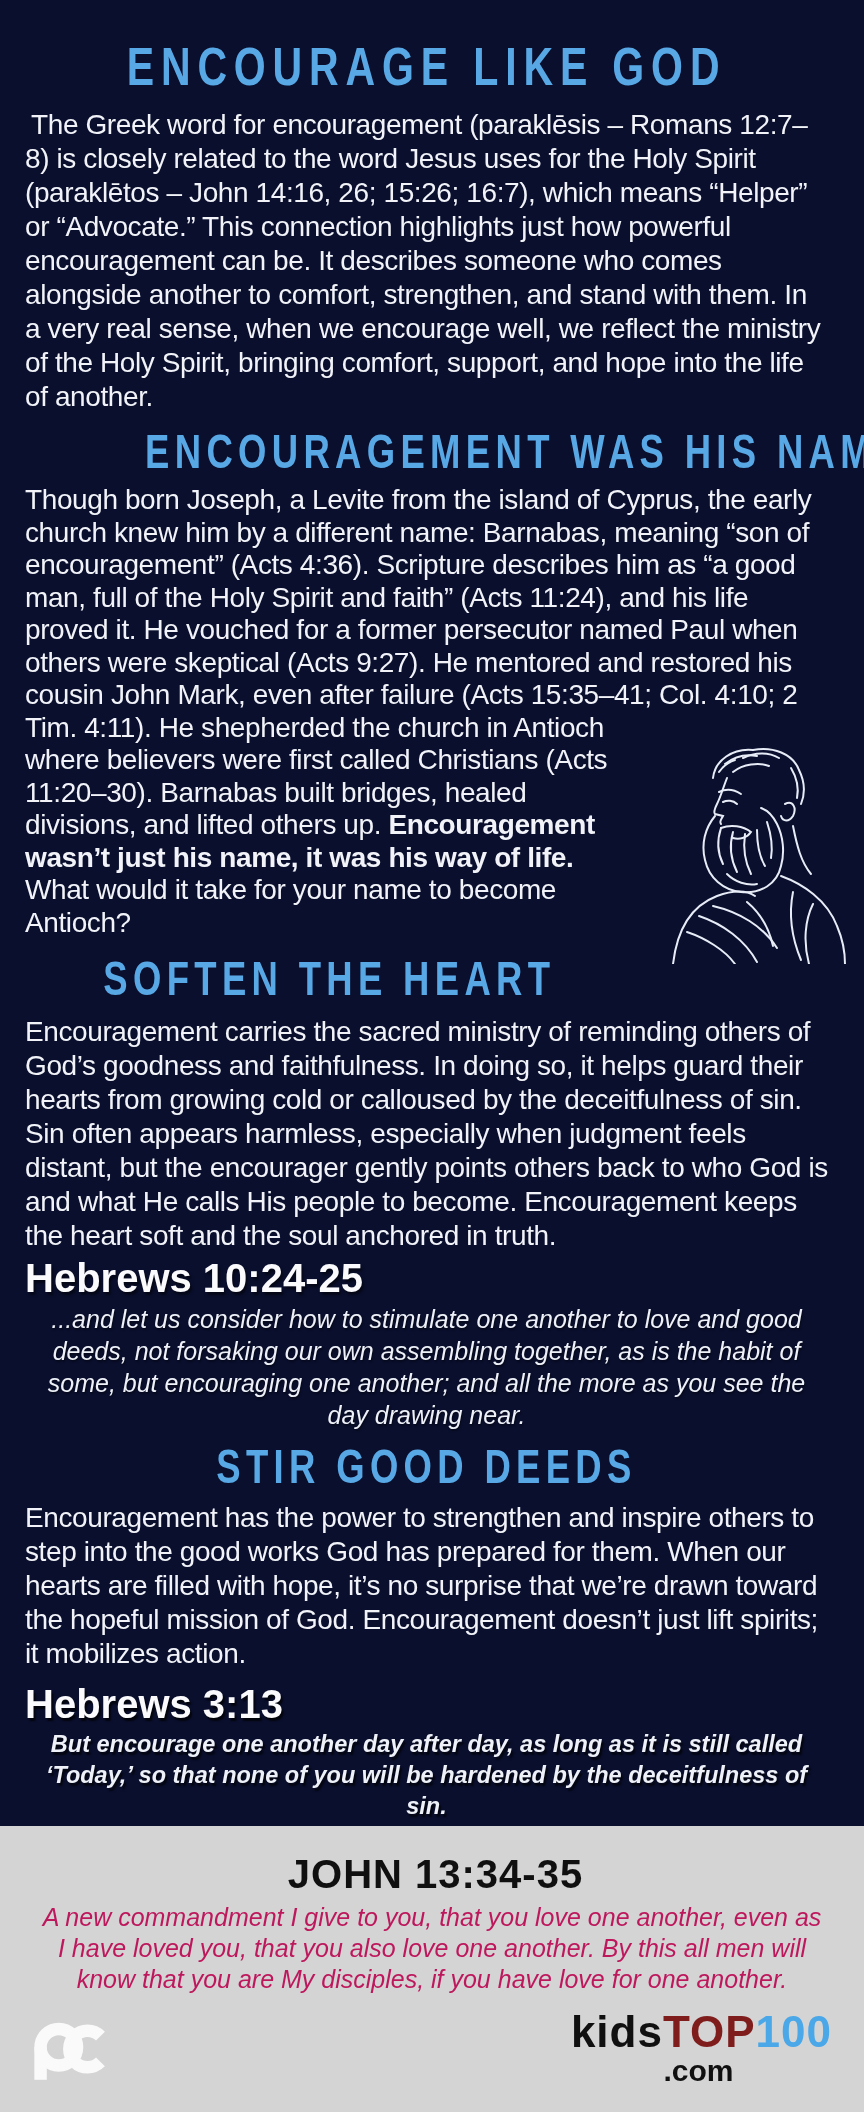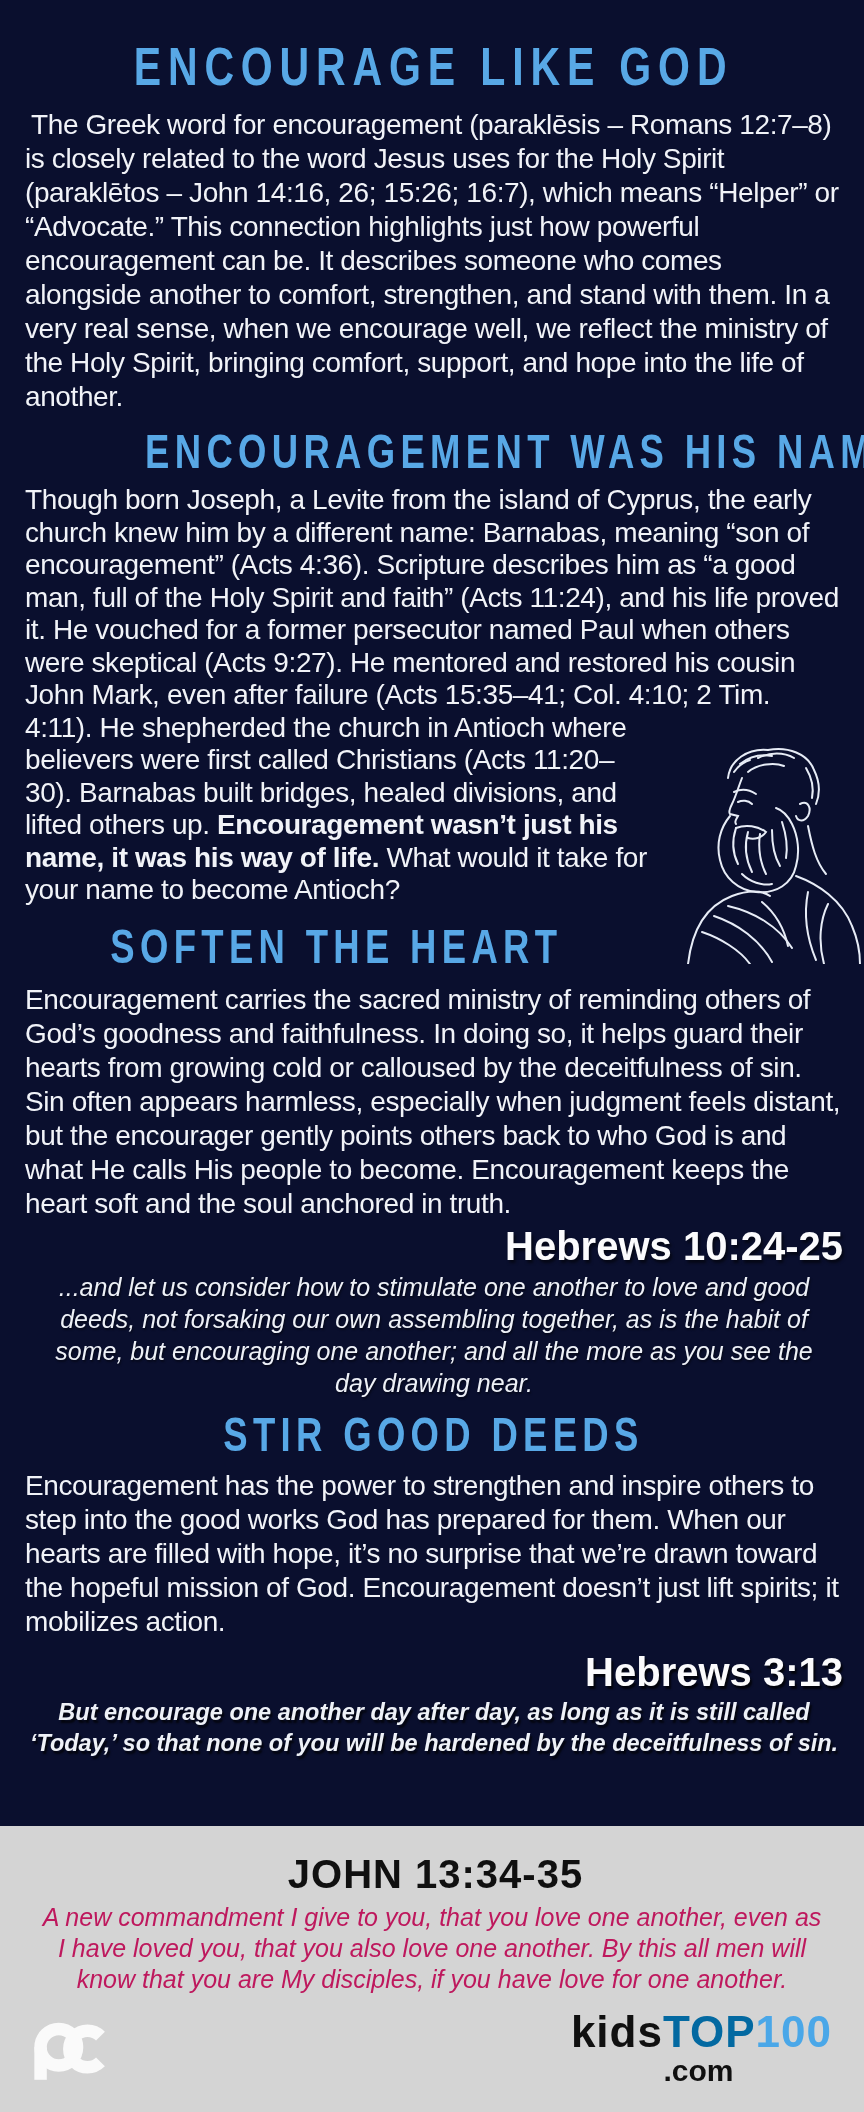--- a/index.html
+++ b/index.html
@@ -2,21 +2,21 @@
 <html><head>
 <meta charset="utf-8">
 <style>
   html,body{margin:0;padding:0;}
   body{
     width:864px;height:2112px;position:relative;overflow:hidden;
     background:#0a0f2e;
     font-family:"Liberation Sans","DejaVu Sans",sans-serif;
     -webkit-font-smoothing:antialiased;
   }
-  .content{padding:0 21px 0 25px;}
+  .content{padding:0 36px 0 25px;}
 
   
   h1,h2{
     color:#58a8e6;text-align:center;font-weight:bold;margin:0;
   }
   h1{margin-top:34px;line-height:64px;font-size:54px;letter-spacing:9px;}
   h2{line-height:56px;font-size:48px;letter-spacing:7px;}
   .cond{display:inline-block;transform:scaleX(0.76);transform-origin:center;white-space:nowrap;}
 
   .body{
@@ -33,21 +33,21 @@
   b{font-weight:bold;}
 
   .man-float{
     float:right;width:205px;height:248px;
     margin:4px -20px 2px 10px;
   }
   .man-float svg{display:block;width:100%;height:100%;}
 
   .vtitle{
     color:#fbfbfd;font-weight:bold;font-size:40px;line-height:46px;
-    text-align:right;margin-top:2px;
+    text-align:left;margin-top:2px;
     text-shadow:2px 3px 3px rgba(0,0,0,0.55);
   }
   .vtitle.v2{margin-top:10px;text-shadow:2px 3px 2px rgba(0,0,0,0.75);}
   .vtext{
     color:#eef1f7;font-style:italic;font-size:25px;line-height:32px;
     text-align:center;margin:2px auto 0;max-width:800px;
     text-shadow:1px 2px 2px rgba(0,0,0,0.45);
   }
   .vtext.v2t{
     font-weight:bold;font-size:23.5px;line-height:31px;max-width:812px;
@@ -64,21 +64,21 @@
   }
   .jtext{
     color:#be185d;font-style:italic;font-size:25px;line-height:31px;
     margin:6px auto 0;max-width:790px;
   }
   .pc-logo{position:absolute;left:30px;bottom:28px;width:96px;height:66px;}
   .pc-logo svg{display:block;width:100%;height:100%;}
   .brand{position:absolute;right:32px;bottom:26px;text-align:right;}
   .brand-line1{font-weight:bold;font-size:44px;line-height:44px;letter-spacing:1px;}
   .b-kids{color:#101010;}
-  .b-top{color:#0369a1;}
+  .b-top{color:#7f1d1d;}
   .b-100{color:#4aa7e8;}
   .b-com{color:#101010;font-weight:bold;font-size:30px;line-height:30px;margin-top:2px;padding-right:6px;text-align:center;}
 </style>
 </head>
 <body>
 
 <div class="page">
   <div class="content">
 
     <h1><span class="cond">ENCOURAGE LIKE GOD</span></h1>

